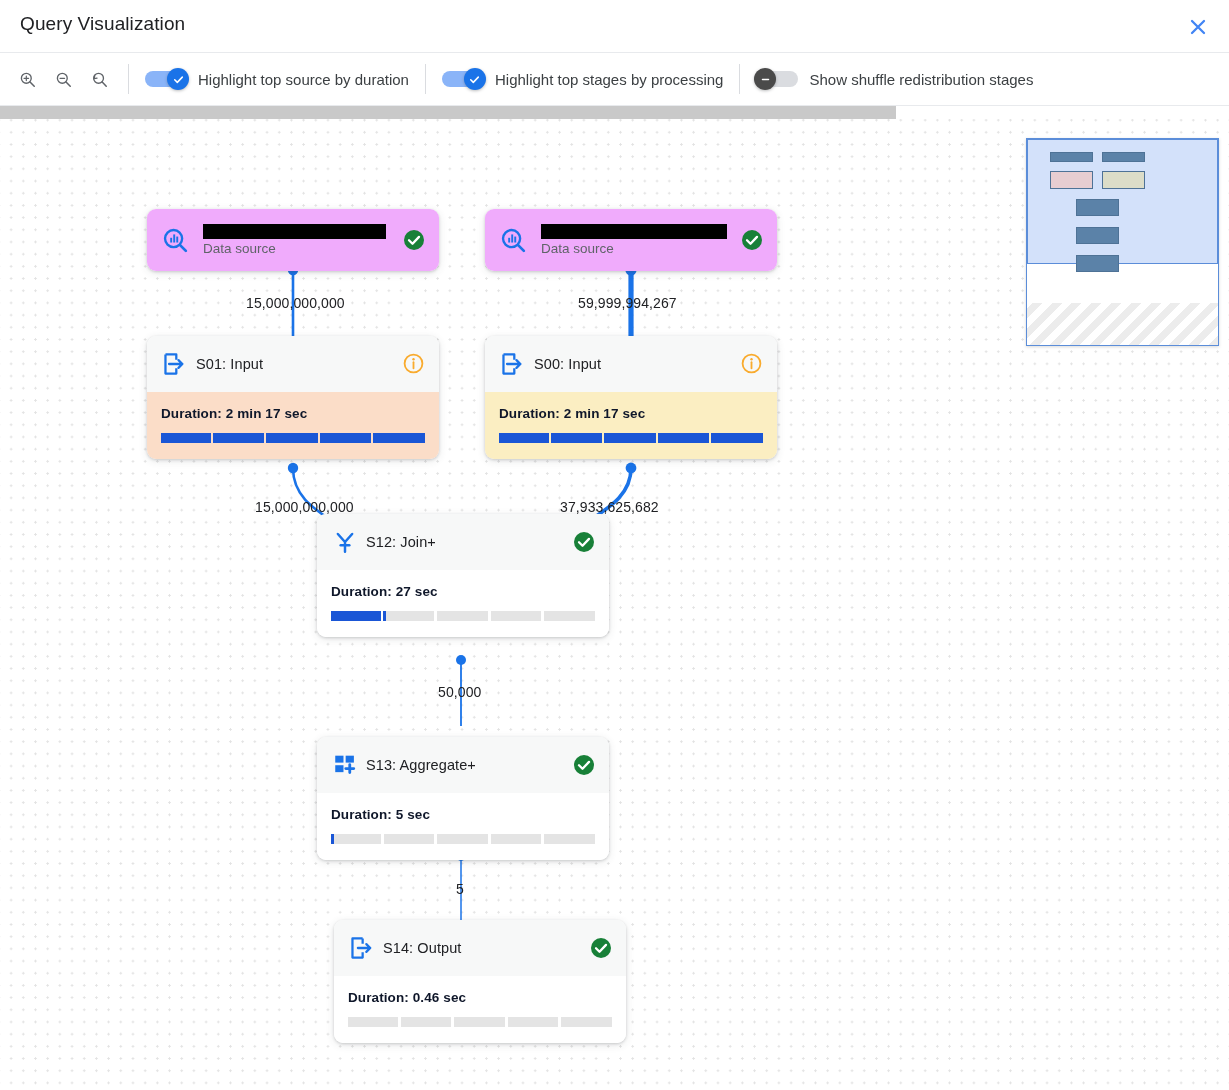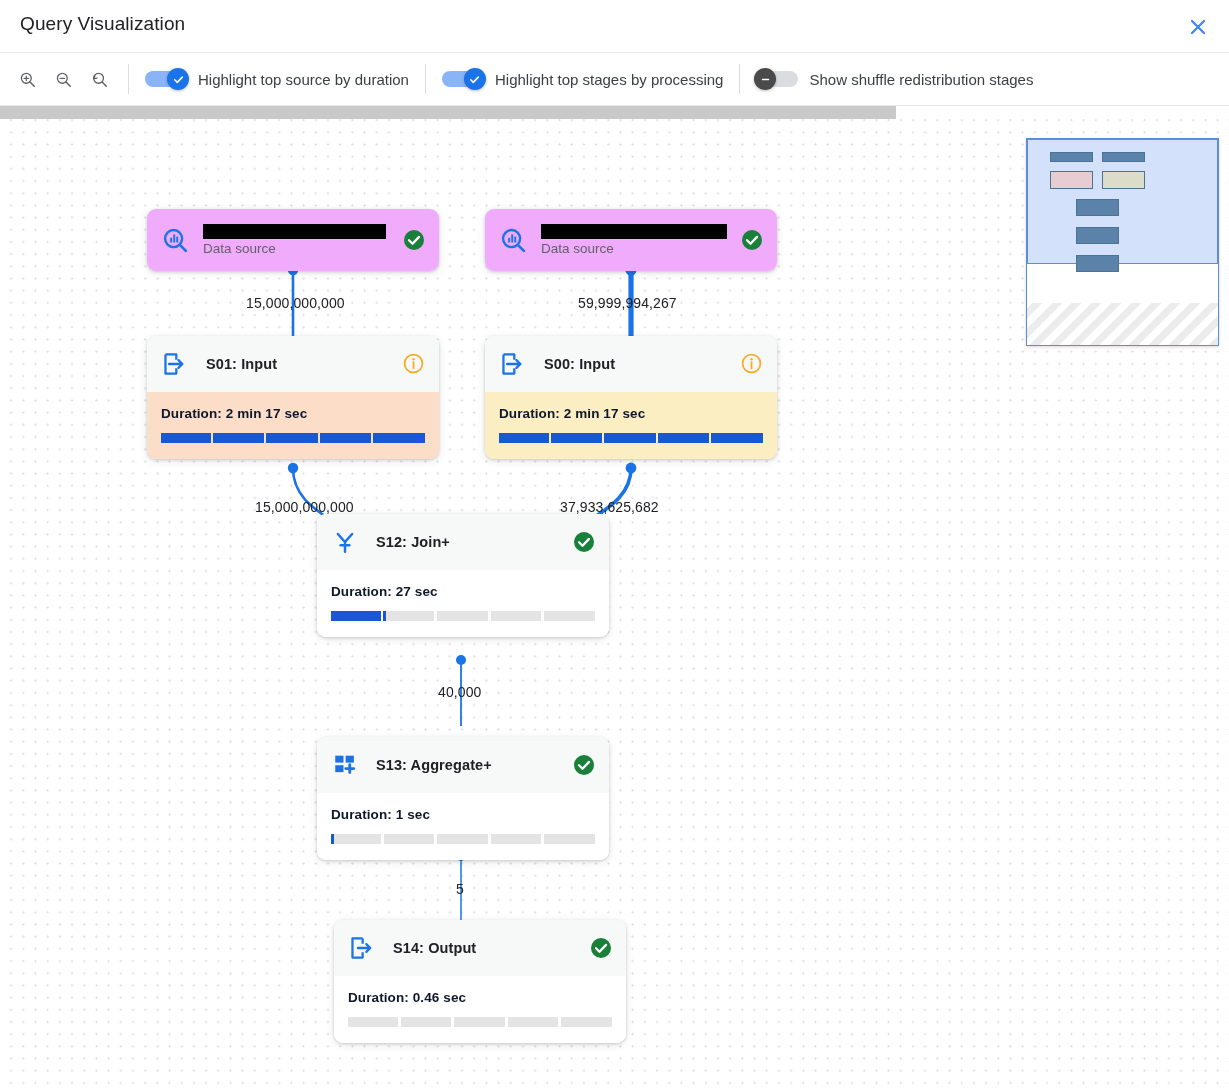--- a/index.html
+++ b/index.html
@@ -89,21 +89,21 @@
     box-shadow: 0 1px 3px rgba(60,64,67,.22), 0 2px 8px rgba(60,64,67,.12);
     overflow: hidden;
     cursor: pointer;
   }
   .node-head {
     height: 56px; display: flex; align-items: center; padding: 0 14px;
     background: #f7f8f8; position: relative;
   }
   .node.datasource .node-head { height: 62px; background: #f0abfc; }
   .node-icon { width: 28px; height: 28px; flex: none; display: flex; align-items: center; justify-content: center; }
-  .node-title { font-size: 14.5px; color: #202124; font-weight: 700; margin-left: 17px; letter-spacing: .1px; }
+  .node-title { font-size: 14.5px; color: #202124; font-weight: 400; margin-left: 7px; letter-spacing: .1px; }
   .node-status { position: absolute; right: 13px; top: 50%; transform: translateY(-50%); width: 24px; height: 24px; }
 
   .ds-text { margin-left: 14px; display: flex; flex-direction: column; gap: 2px; }
   .ds-redacted { height: 15px; background: #000000; }
   .ds-sub { font-size: 13.5px; color: #5f6368; }
 
   .node-body { padding: 14px 14px 16px 14px; }
   .node-body.peach { background: #fbddc8; }
   .node-body.yellow { background: #fbeec2; }
   .node-body.plain { background: #ffffff; }
@@ -244,21 +244,21 @@
     <circle cx="461" cy="554" r="5" fill="#1a73e8"></circle>
 
     <line x1="461" y1="750" x2="461" y2="814" stroke="#1a73e8" stroke-width="1.5"></line>
     <circle cx="461" cy="750" r="5" fill="#1a73e8"></circle>
   </svg>
 
   <div class="edge-label" style="left:246px; top:189px;">15,000,000,000</div>
   <div class="edge-label" style="left:578px; top:189px;">59,999,994,267</div>
   <div class="edge-label" style="left:255px; top:393px;">15,000,000,000</div>
   <div class="edge-label" style="left:560px; top:393px;">37,933,625,682</div>
-  <div class="edge-label" style="left:438px; top:578px;">40,000</div>
+  <div class="edge-label" style="left:438px; top:578px;">50,000</div>
   <div class="edge-label" style="left:456px; top:775px;">5</div>
 
   <div class="node datasource" style="left:147px; top:103px; width:292px;">
     <div class="node-head">
       <span class="node-icon">
         <svg width="27" height="27" viewBox="0 0 24 24">
           <circle cx="10.3" cy="10.3" r="7.6" fill="none" stroke="#1a73e8" stroke-width="2.1"></circle>
           <rect x="7.3" y="9.6" width="1.7" height="4.2" fill="#1a73e8"></rect>
           <rect x="10.0" y="6.6" width="1.7" height="7.2" fill="#1a73e8"></rect>
           <rect x="12.7" y="8.5" width="1.7" height="5.3" fill="#1a73e8"></rect>
@@ -430,21 +430,21 @@
       </span>
       <span class="node-title">S13: Aggregate+</span>
       <span class="node-status">
         <svg width="24" height="24" viewBox="0 0 24 24">
           <circle cx="12" cy="12" r="10" fill="#188038"></circle>
           <path d="M7 12.3 L10.5 15.8 L17 8.9" fill="none" stroke="#ffffff" stroke-width="2.3" stroke-linecap="round" stroke-linejoin="round"></path>
         </svg>
       </span>
     </div>
     <div class="node-body plain">
-      <div class="duration">Duration: 1 sec</div>
+      <div class="duration">Duration: 5 sec</div>
       <div class="progress">
         <span class="seg-track">
             <i></i>
             <i></i>
             <i></i>
             <i></i>
             <i></i>
           </span>
         <span class="fill" style="width:1%"></span>
         <span class="seg-lines">

